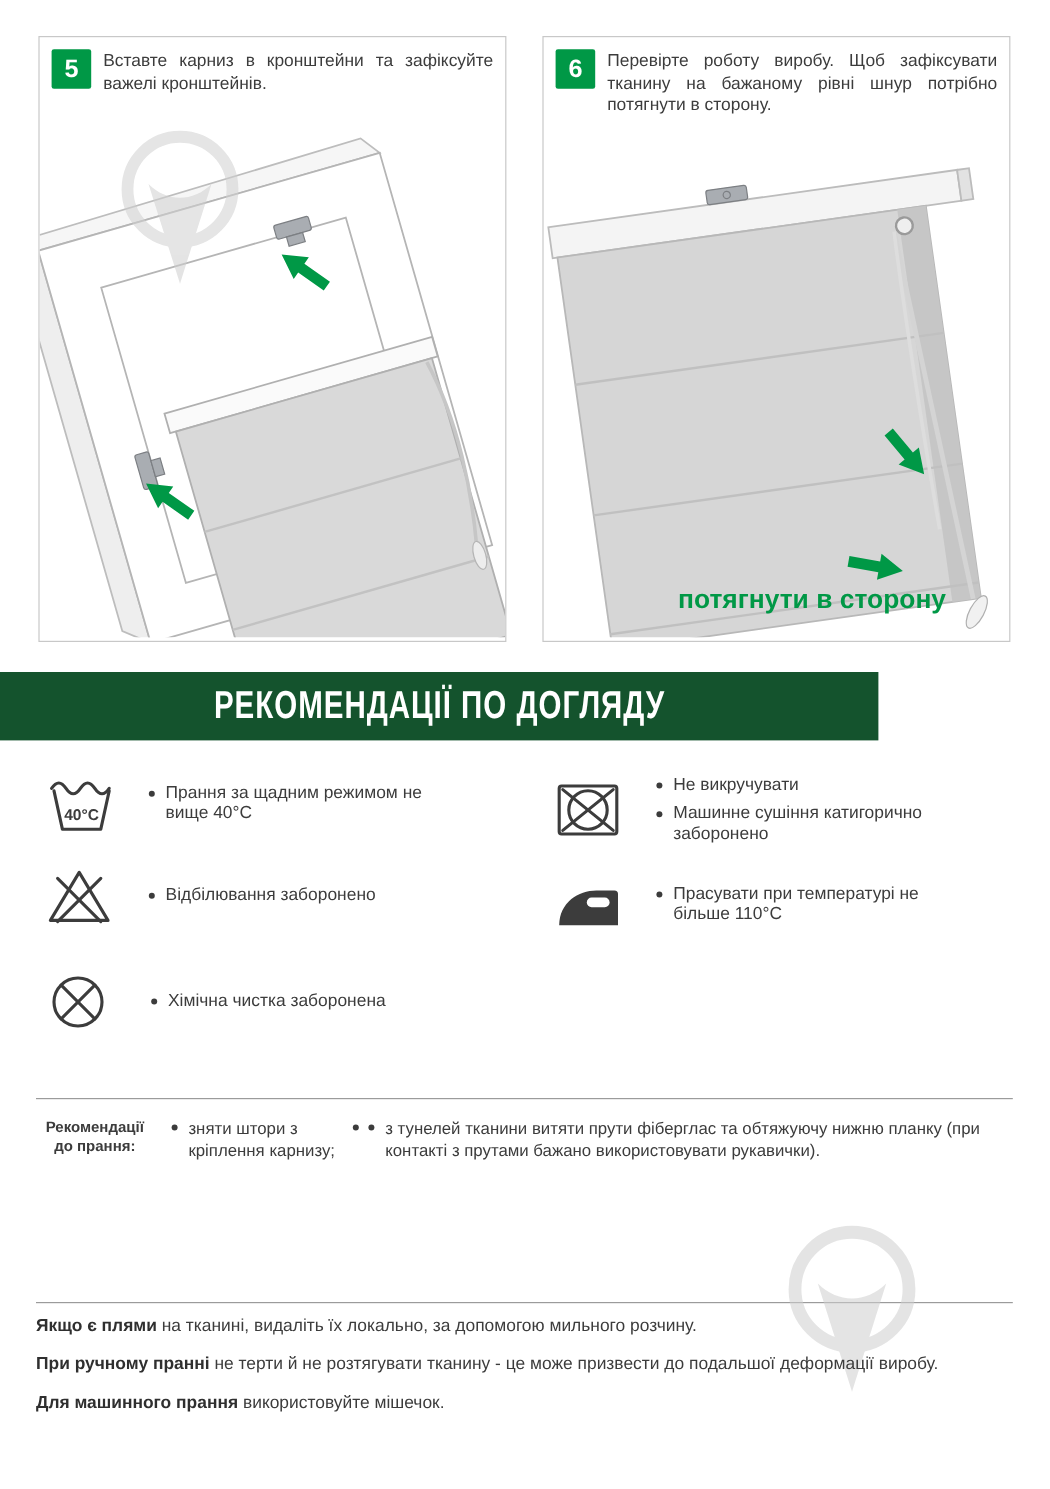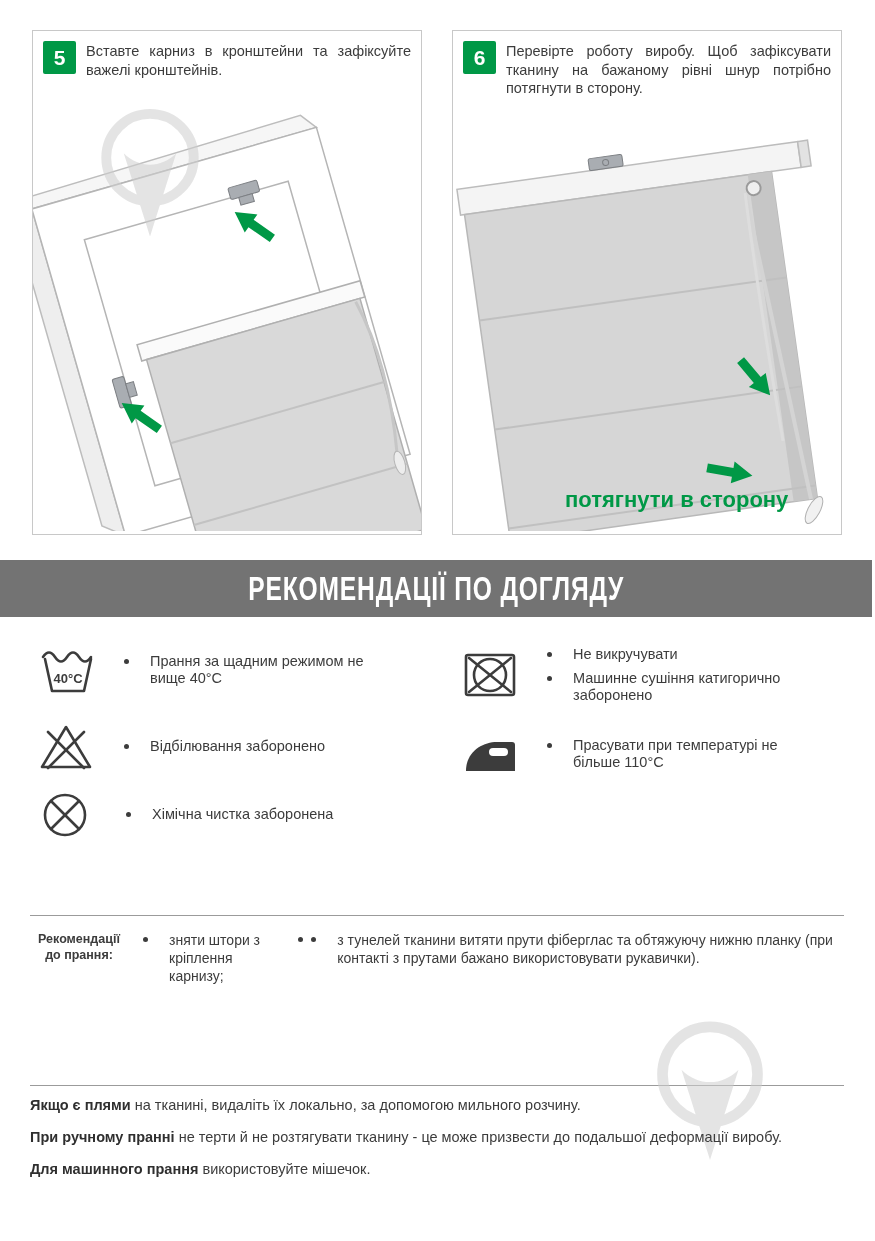--- a/index.html
+++ b/index.html
@@ -15,34 +15,34 @@
   .step-num{width:33px;height:33px;background:#009846;color:#fff;font-size:21px;font-weight:bold;
             display:flex;align-items:center;justify-content:center;flex:none;border-radius:2px}
   .step-text{font-size:14.5px;line-height:1.28;text-align:justify;padding-top:1px}
   .illus{position:absolute;left:0;top:80px;width:388px;height:420px;z-index:1}
   .watermark{position:absolute;opacity:.55}
   #wm-1{left:62px;top:72px;width:110px;height:140px;z-index:2}
   #wm-2{left:650px;top:1015px;width:120px;height:152px;z-index:0}
   .annotation{position:absolute;left:112px;top:456px;font-size:22px;font-weight:bold;color:#009846;z-index:3;white-space:nowrap}
 
   
-  .banner{position:absolute;left:0;top:560px;width:872px;height:57px;background:#737373;color:#fff;
+  .banner{position:absolute;left:0;top:560px;width:732px;height:57px;background:#14532d;color:#fff;
           display:flex;align-items:center;justify-content:center}
   .banner-text{font-size:30px;font-weight:bold;letter-spacing:1px;transform:scale(.82,1.08)}
 
   
   .care-row{position:absolute;display:flex;align-items:center;gap:26px}
   #care-l1{left:40px;top:646px}
   #care-l2{left:40px;top:724px}
-  #care-l3{left:42px;top:792px}
+  #care-l3{left:42px;top:812px}
   #care-r1{left:463px;top:646px}
   #care-r2{left:463px;top:734px}
   .icon-box{width:58px;display:flex;justify-content:flex-start;align-items:center;flex:none}
   .bullets{display:flex;flex-direction:column;gap:7px}
-  .bullet{display:flex;gap:21px;font-size:14.5px;line-height:1.18}
+  .bullet{display:flex;gap:9px;font-size:14.5px;line-height:1.18}
   .dot{width:5px;height:5px;border-radius:50%;background:#3c3c3c;margin-top:6px;flex:none}
   .w220{max-width:220px}.w250{max-width:250px}.w230{max-width:230px}
 
   
   .rule{position:absolute;left:30px;width:814px;border-top:1px solid #9b9b9b}
   #rule-1{top:915px}
   #rule-2{top:1085px}
 
   
   .wash-label{position:absolute;left:28px;top:931px;width:102px;font-size:12.5px;font-weight:bold;

